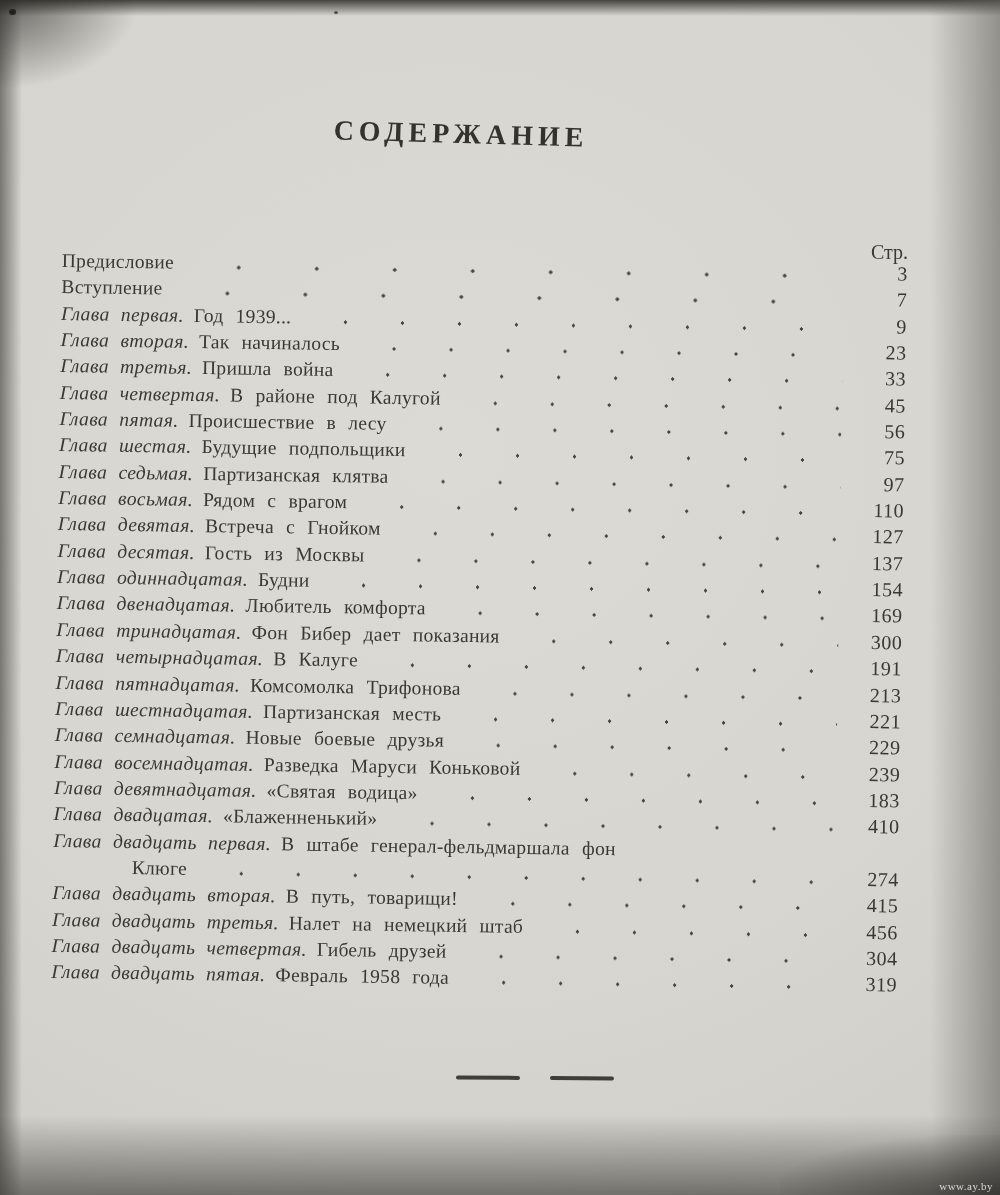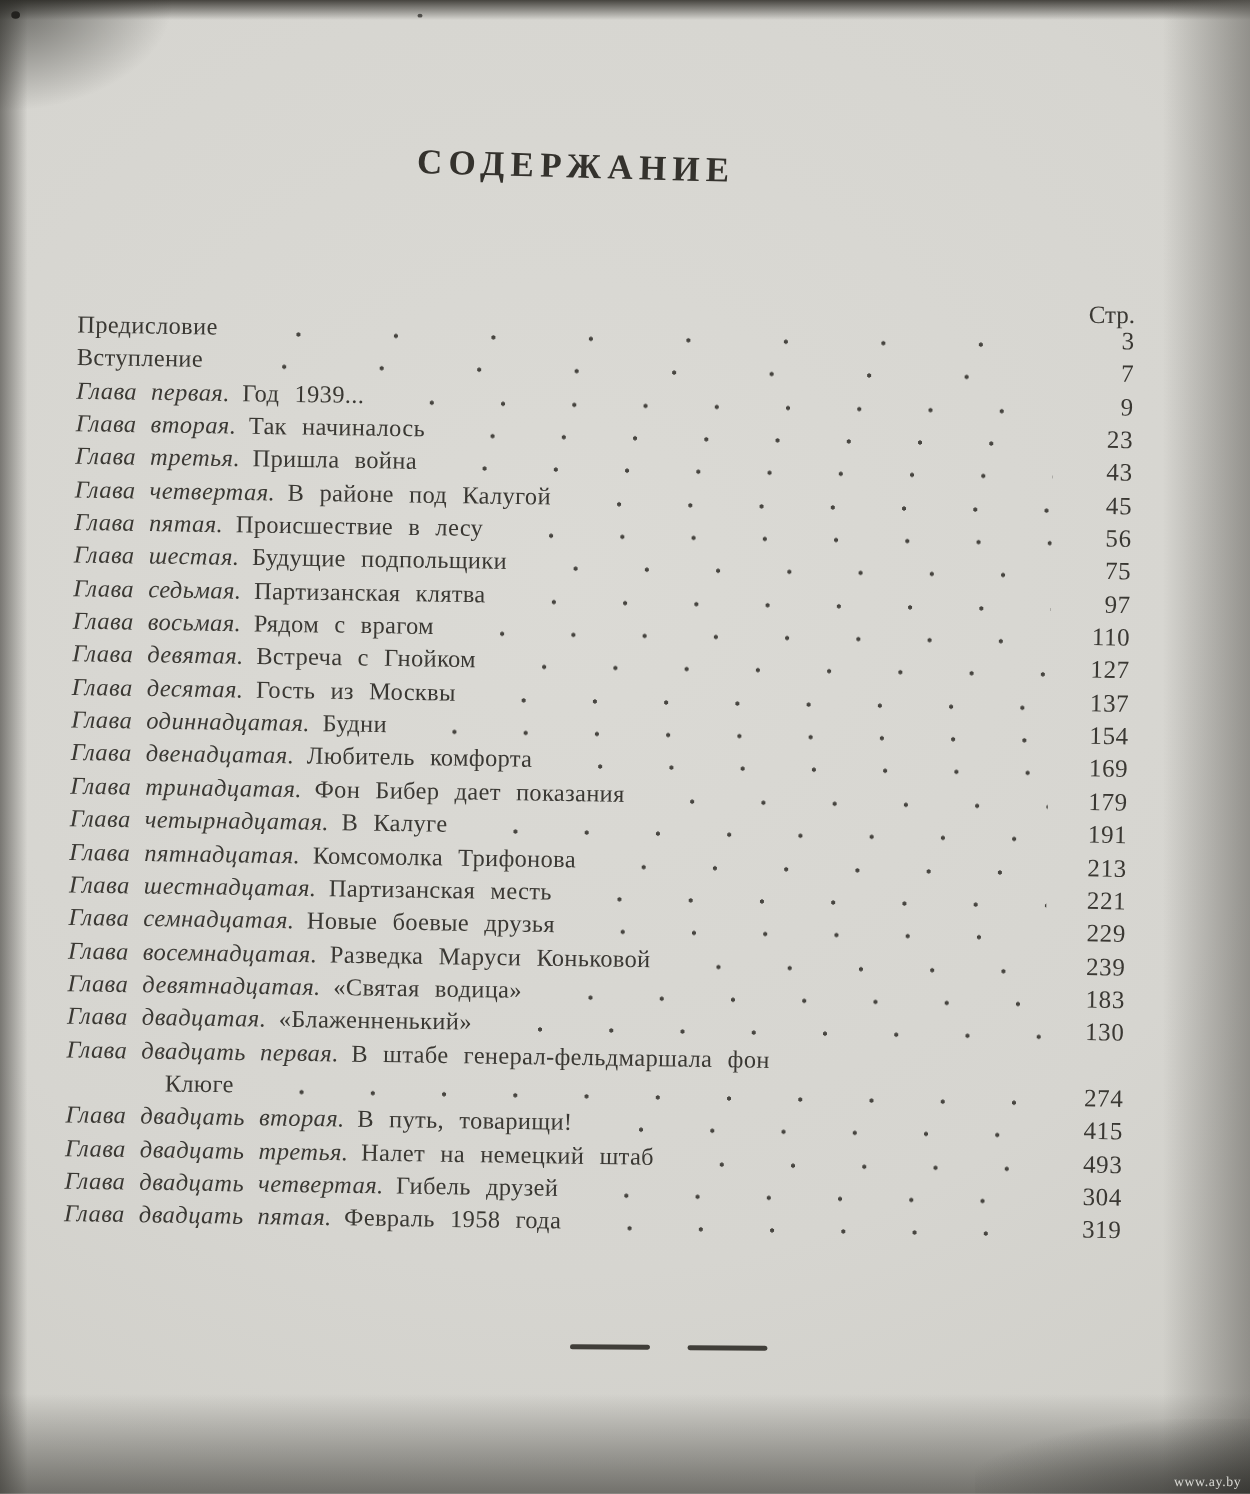--- a/index.html
+++ b/index.html
@@ -119,21 +119,21 @@
       <div class="row">
         <span class="lbl">Глава вторая.</span>
         <span class="ttl">Так начиналось</span>
         <span class="leader"></span>
         <span class="pg">23</span>
       </div>
       <div class="row">
         <span class="lbl">Глава третья.</span>
         <span class="ttl">Пришла война</span>
         <span class="leader"></span>
-        <span class="pg">43</span>
+        <span class="pg">33</span>
       </div>
       <div class="row">
         <span class="lbl">Глава четвертая.</span>
         <span class="ttl">В районе под Калугой</span>
         <span class="leader"></span>
         <span class="pg">45</span>
       </div>
       <div class="row">
         <span class="lbl">Глава пятая.</span>
         <span class="ttl">Происшествие в лесу</span>
@@ -179,21 +179,21 @@
       <div class="row">
         <span class="lbl">Глава двенадцатая.</span>
         <span class="ttl">Любитель комфорта</span>
         <span class="leader"></span>
         <span class="pg">169</span>
       </div>
       <div class="row">
         <span class="lbl">Глава тринадцатая.</span>
         <span class="ttl">Фон Бибер дает показания</span>
         <span class="leader"></span>
-        <span class="pg">179</span>
+        <span class="pg">300</span>
       </div>
       <div class="row">
         <span class="lbl">Глава четырнадцатая.</span>
         <span class="ttl">В Калуге</span>
         <span class="leader"></span>
         <span class="pg">191</span>
       </div>
       <div class="row">
         <span class="lbl">Глава пятнадцатая.</span>
         <span class="ttl">Комсомолка Трифонова</span>
@@ -221,42 +221,42 @@
       <div class="row">
         <span class="lbl">Глава девятнадцатая.</span>
         <span class="ttl">«Святая водица»</span>
         <span class="leader"></span>
         <span class="pg">183</span>
       </div>
       <div class="row">
         <span class="lbl">Глава двадцатая.</span>
         <span class="ttl">«Блаженненький»</span>
         <span class="leader"></span>
-        <span class="pg">130</span>
+        <span class="pg">410</span>
       </div>
       <div class="row">
         <span class="lbl">Глава двадцать первая.</span>
         <span class="ttl">В штабе генерал-фельдмаршала фон</span>
       </div>
       <div class="row">
         <span class="ttl carry-indent">Клюге</span>
         <span class="leader"></span>
         <span class="pg">274</span>
       </div>
       <div class="row">
         <span class="lbl">Глава двадцать вторая.</span>
         <span class="ttl">В путь, товарищи!</span>
         <span class="leader"></span>
         <span class="pg">415</span>
       </div>
       <div class="row">
         <span class="lbl">Глава двадцать третья.</span>
         <span class="ttl">Налет на немецкий штаб</span>
         <span class="leader"></span>
-        <span class="pg">493</span>
+        <span class="pg">456</span>
       </div>
       <div class="row">
         <span class="lbl">Глава двадцать четвертая.</span>
         <span class="ttl">Гибель друзей</span>
         <span class="leader"></span>
         <span class="pg">304</span>
       </div>
       <div class="row">
         <span class="lbl">Глава двадцать пятая.</span>
         <span class="ttl">Февраль 1958 года</span>

